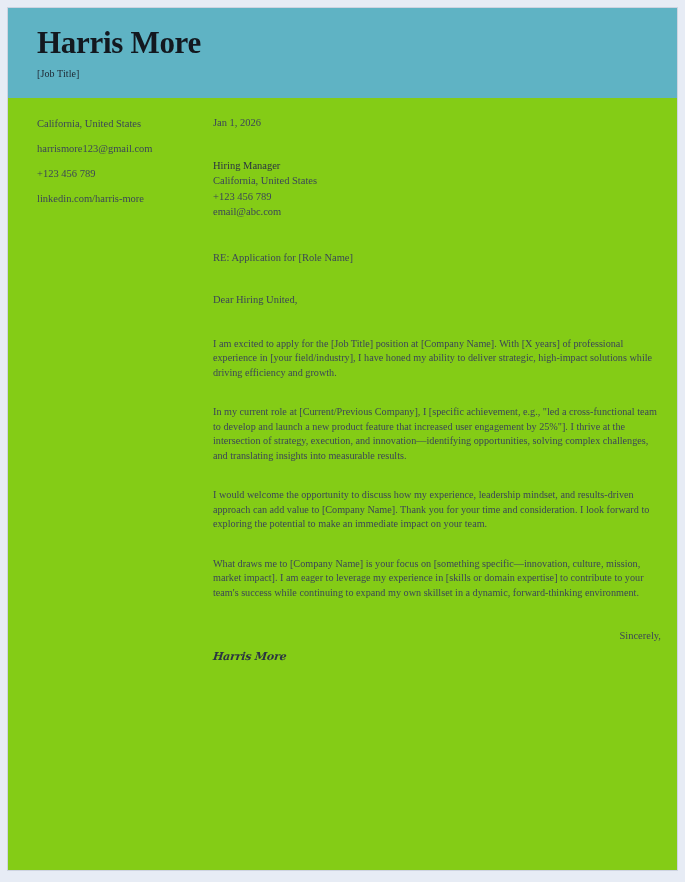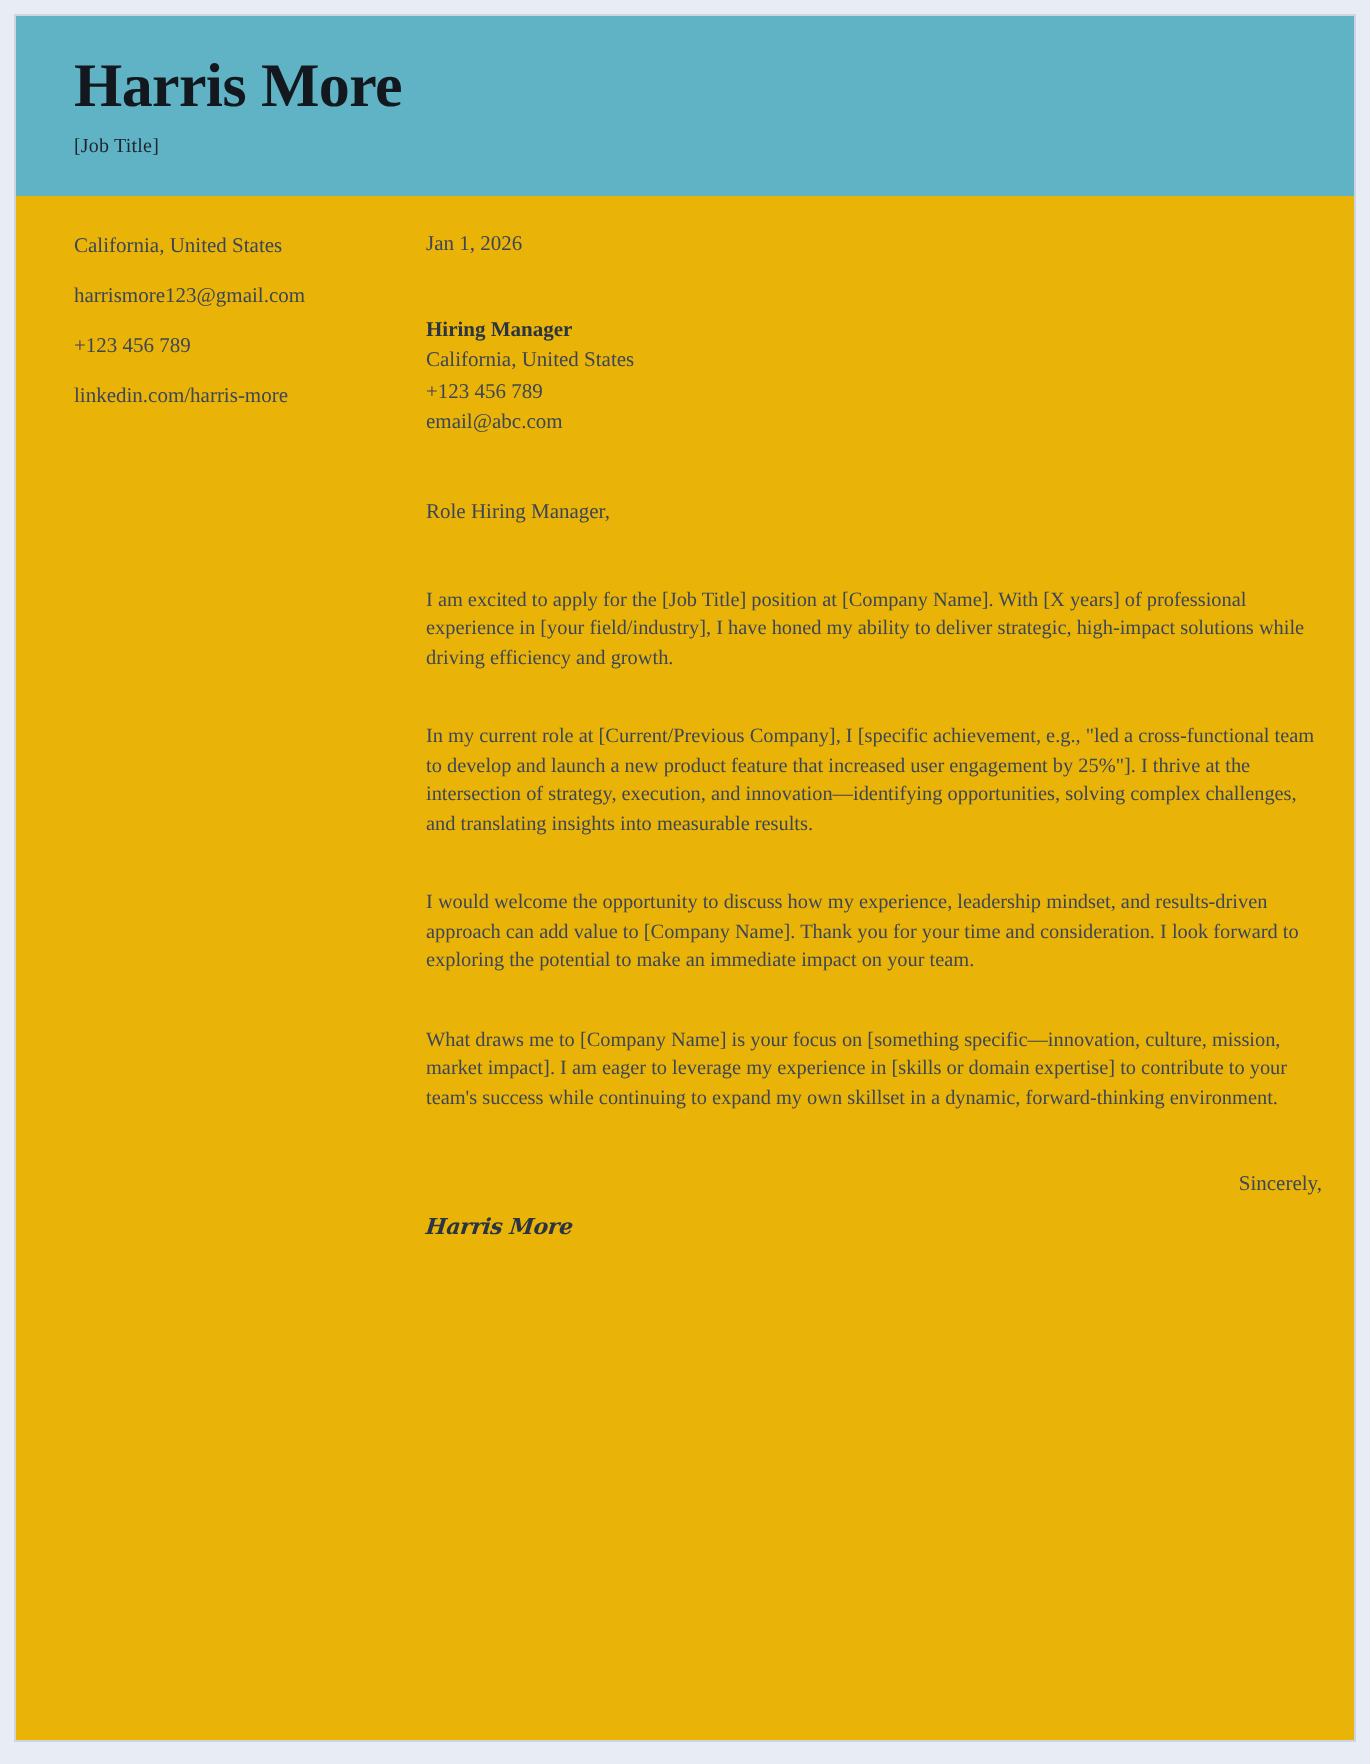--- a/index.html
+++ b/index.html
@@ -13,21 +13,21 @@
     font-family: "Liberation Serif", "DejaVu Serif", serif;
     overflow: hidden;
   }
 
   .page {
     position: absolute;
     left: 8px;
     top: 8px;
     width: 669px;
     height: 862px;
-    background: #eab308;
+    background: #84cc16;
     box-shadow: 0 0 0 1px rgba(160,170,190,0.35);
     overflow: hidden;
   }
 
   
   .header-band {
     height: 90px;
     background: #5fb3c4;
     padding: 0 0 0 29px;
     box-sizing: border-box;
@@ -83,21 +83,21 @@
     color: #3c4657;
     margin-bottom: 30px;
   }
 
   .recipient-line {
     font-size: 10.5px;
     line-height: 1.47;
     color: #3c4657;
   }
   .recipient-line.bold {
-    font-weight: bold;
+    font-weight: normal;
     color: #2b3442;
   }
 
   .subject-line {
     font-size: 10.5px;
     color: #3c4657;
     margin-top: 32px;
   }
 
   .salutation {
@@ -159,22 +159,23 @@
 
       <div class="date-line">Jan 1, 2026</div>
 
       <div class="recipient-block">
         <div class="recipient-line bold">Hiring Manager</div>
         <div class="recipient-line">California, United States</div>
         <div class="recipient-line">+123 456 789</div>
         <div class="recipient-line">email@abc.com</div>
       </div>
 
+      <div class="subject-line">RE: Application for [Role Name]</div>
 
-      <div class="salutation">Role Hiring Manager,</div>
+      <div class="salutation">Dear Hiring United,</div>
 
       <p class="para">I am excited to apply for the [Job Title] position at [Company Name]. With [X years] of professional experience in [your field/industry], I have honed my ability to deliver strategic, high-impact solutions while driving efficiency and growth.</p>
       <p class="para">In my current role at [Current/Previous Company], I [specific achievement, e.g., "led a cross-functional team to develop and launch a new product feature that increased user engagement by 25%"]. I thrive at the intersection of strategy, execution, and innovation—identifying opportunities, solving complex challenges, and translating insights into measurable results.</p>
       <p class="para">I would welcome the opportunity to discuss how my experience, leadership mindset, and results-driven approach can add value to [Company Name]. Thank you for your time and consideration. I look forward to exploring the potential to make an immediate impact on your team.</p>
       <p class="para">What draws me to [Company Name] is your focus on [something specific—innovation, culture, mission, market impact]. I am eager to leverage my experience in [skills or domain expertise] to contribute to your team's success while continuing to expand my own skillset in a dynamic, forward-thinking environment.</p>
 
       <div class="signoff">Sincerely,</div>
       <div><span class="signature">Harris More</span></div>
 
     </div>

